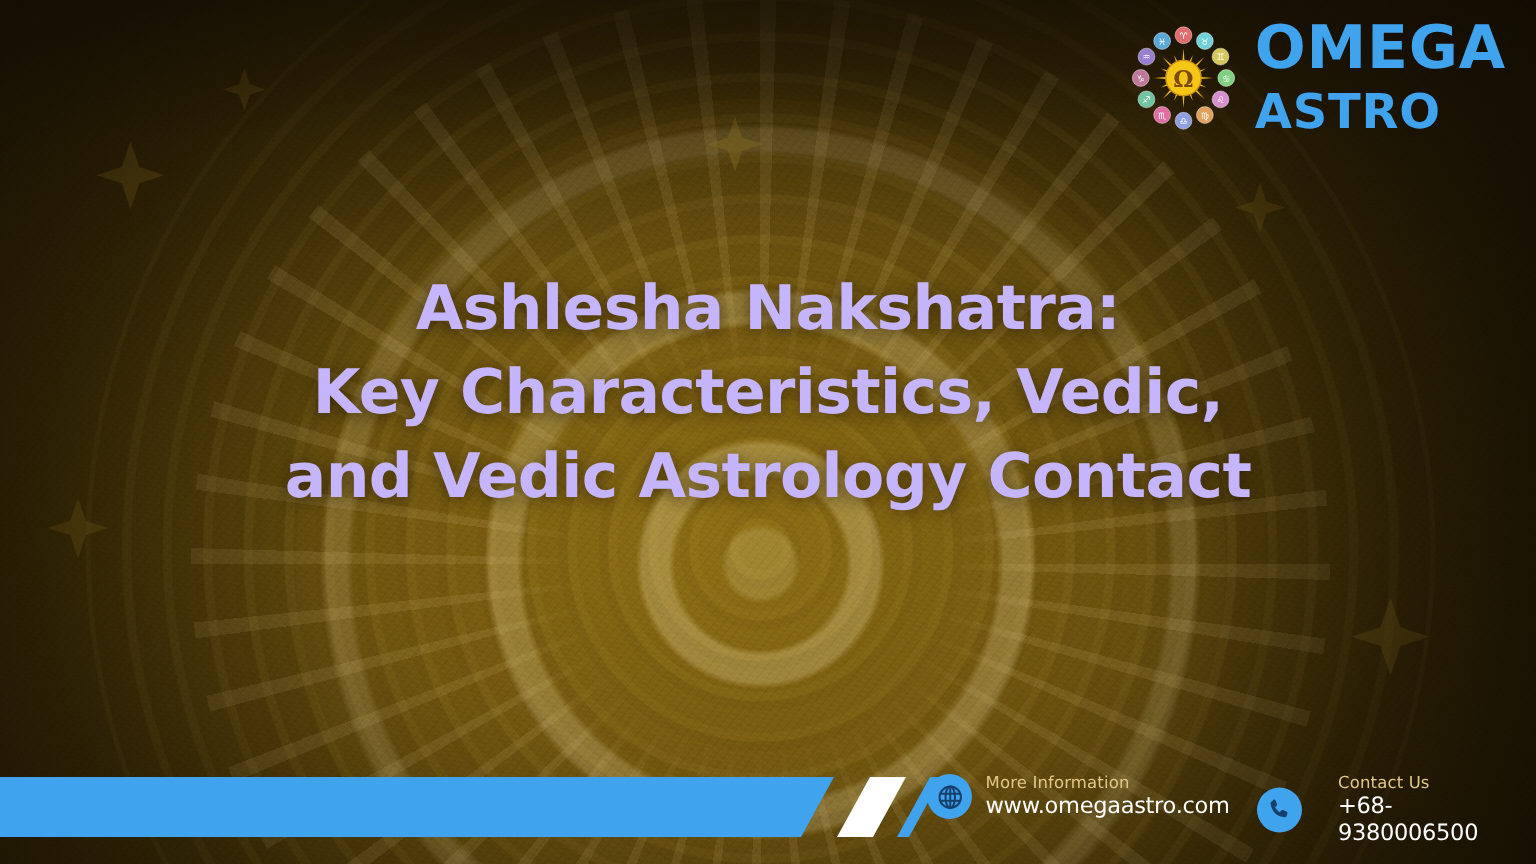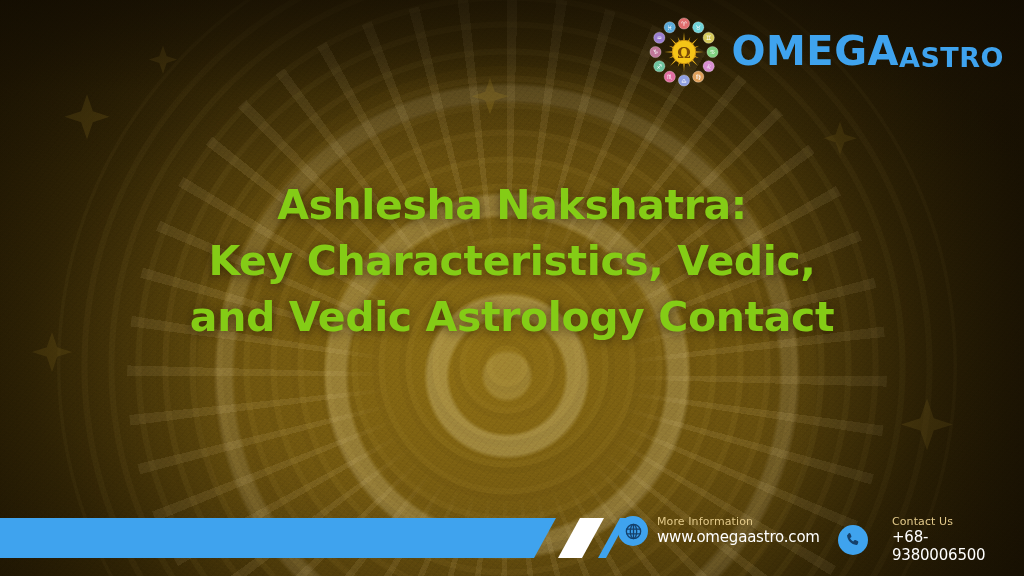--- a/index.html
+++ b/index.html
@@ -76,35 +76,35 @@
   .bg-star{ position:absolute; opacity:.30; }
   .bg-star svg{ display:block; }
 
   
   .logo{
     position:absolute; right:20px; top:14px;
     display:flex; align-items:center; gap:10px;
     z-index:6;
   }
   .logo-mark{ position:relative; width:76px;height:76px; flex:0 0 76px; }
-  .logo-text{ display:flex; flex-direction:row; line-height:.86; }
+  .logo-text{ display:flex; flex-direction:column; line-height:.86; }
   .logo-text span{
     font-family:"DejaVu Sans", sans-serif;
     font-weight:700; color:#3fa3ee;
     font-size:40px; letter-spacing:.5px;
   }
-  .logo-text .l2{ font-size:27px;margin-top:12px; }
+  .logo-text .l2{ font-size:32px;margin-top:12px; }
 
   
   .headline{
     position:absolute; left:0; right:0; top:178px;
     text-align:center; z-index:5; padding:0 40px;
   }
   .headline .line{
-    color:#84cc16;
+    color:#c4b5fd;
     font-family:"DejaVu Sans", sans-serif;
     font-weight:700;
     font-size:41px;
     line-height:1.36;
     letter-spacing:-.4px;
     text-shadow:0 2px 10px rgba(25,15,2,.55);
     white-space:nowrap;
   }
 
   

